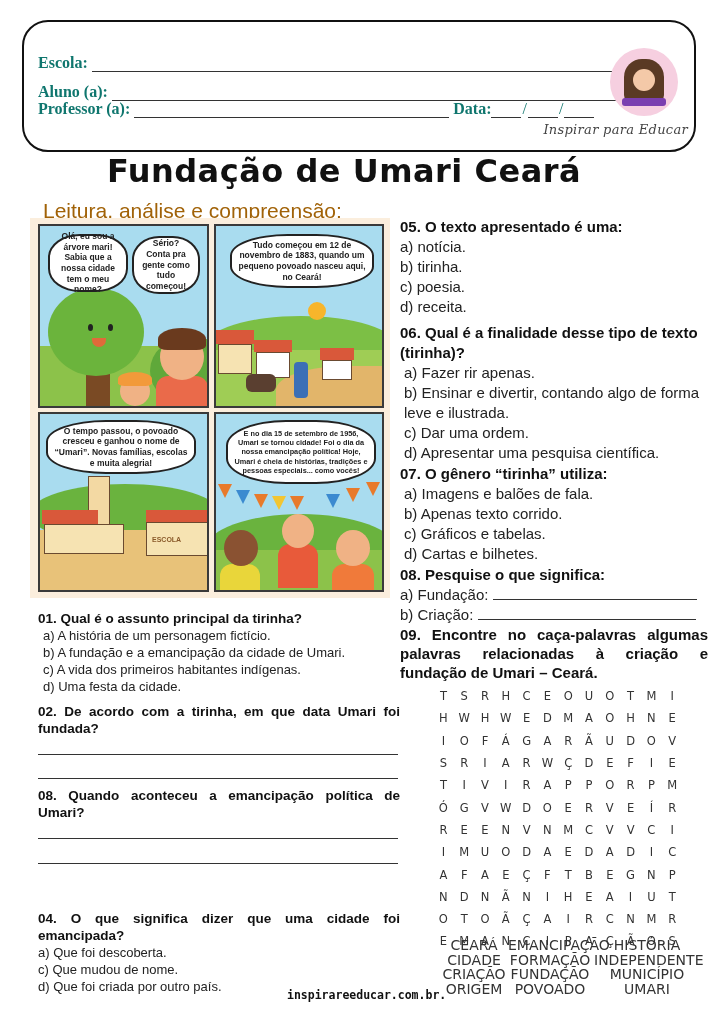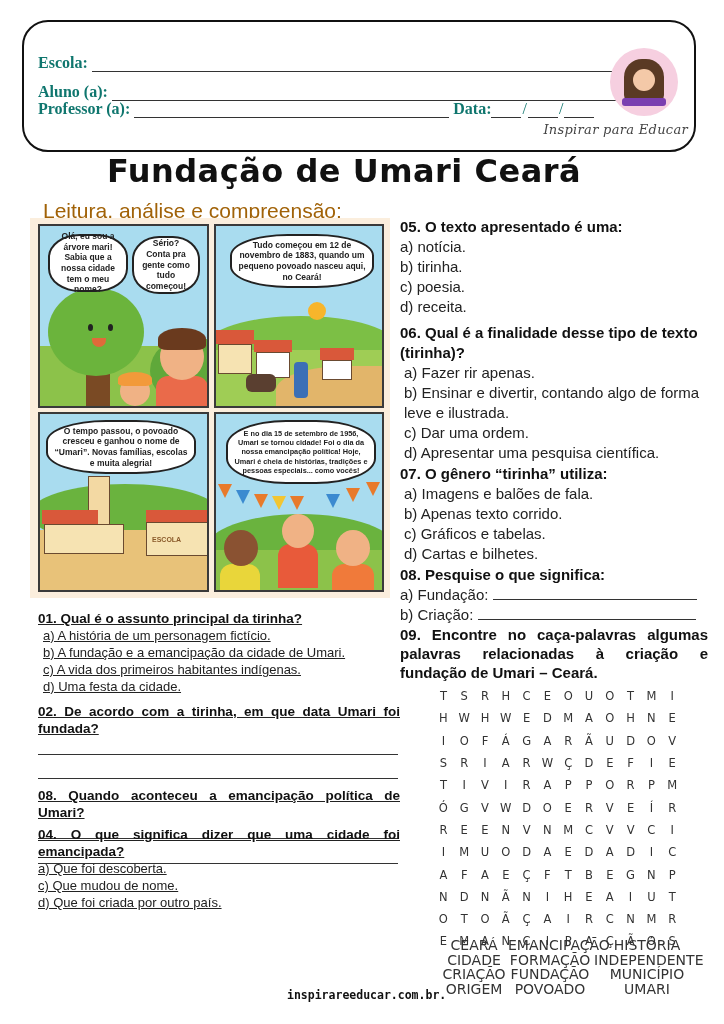--- a/index.html
+++ b/index.html
@@ -66,21 +66,21 @@
   .kid-head { position: absolute; border-radius: 50%; background: #f0b285; }
   .kid-hair { position: absolute; border-radius: 50% 50% 20% 20%; }
   .kid-body { position: absolute; border-radius: 12px 12px 0 0; }
   .house { position: absolute; background: #f6e3b2; border: 1px solid #6a4a30; }
   .roof { position: absolute; background: #d9583a; }
   .sun { position: absolute; width: 18px; height: 18px; border-radius: 50%; background: #f7b52b; }
   .path { position: absolute; background: #e2b56a; }
   .flag { position: absolute; width: 0; height: 0; border-left: 7px solid transparent; border-right: 7px solid transparent; border-top: 14px solid #e87a2b; }
 
   
-  .lq { position: absolute; left: 38px; width: 362px; font-size: 13px; color: #222; line-height: 17px; text-decoration: underline; }
+  .lq { position: absolute; left: 38px; width: 362px; font-size: 13px; color: #222; line-height: 17px; }
   .lq .qtitle { font-weight: bold; font-size: 13.5px; color: #111; }
   .lq .opt { padding-left: 5px; }
   .lq .justify { text-align: justify; }
   .ansline { border-bottom: 1.3px solid #333; height: 1px; width: 360px; position: absolute; left: 38px; }
 
   
   .rq { position: absolute; left: 400px; width: 308px; font-family: Liberation Sans, sans-serif; font-size: 15px; color: #222; line-height: 20px; }
   .rq .qtitle { font-weight: bold; color: #111; }
   .rq .opt { padding-left: 4px; }
   .rq .fill { display: inline-block; border-bottom: 1.3px solid #333; height: 13px; vertical-align: baseline; }
@@ -209,21 +209,21 @@
 </div>
 <div class="ansline" style="top:754px;"></div>
 <div class="ansline" style="top:778px;"></div>
 
 <div class="lq" style="top:787px;">
   <div class="qtitle justify">08. Quando aconteceu a emancipação política de Umari?</div>
 </div>
 <div class="ansline" style="top:838px;"></div>
 <div class="ansline" style="top:863px;"></div>
 
-<div class="lq" style="top:826px;">
+<div class="lq" style="top:910px;">
   <div class="qtitle justify">04. O que significa dizer que uma cidade foi emancipada?</div>
   <div class="justify">a) Que foi descoberta.</div>
   <div class="justify">c) Que mudou de nome.</div>
   <div class="justify">d) Que foi criada por outro país.</div>
 </div>
 
 <div class="rq" style="top:217px;">
   <div class="qtitle">05. O texto apresentado é uma:</div>
   <div>a) notícia.</div>
   <div>b) tirinha.</div>

